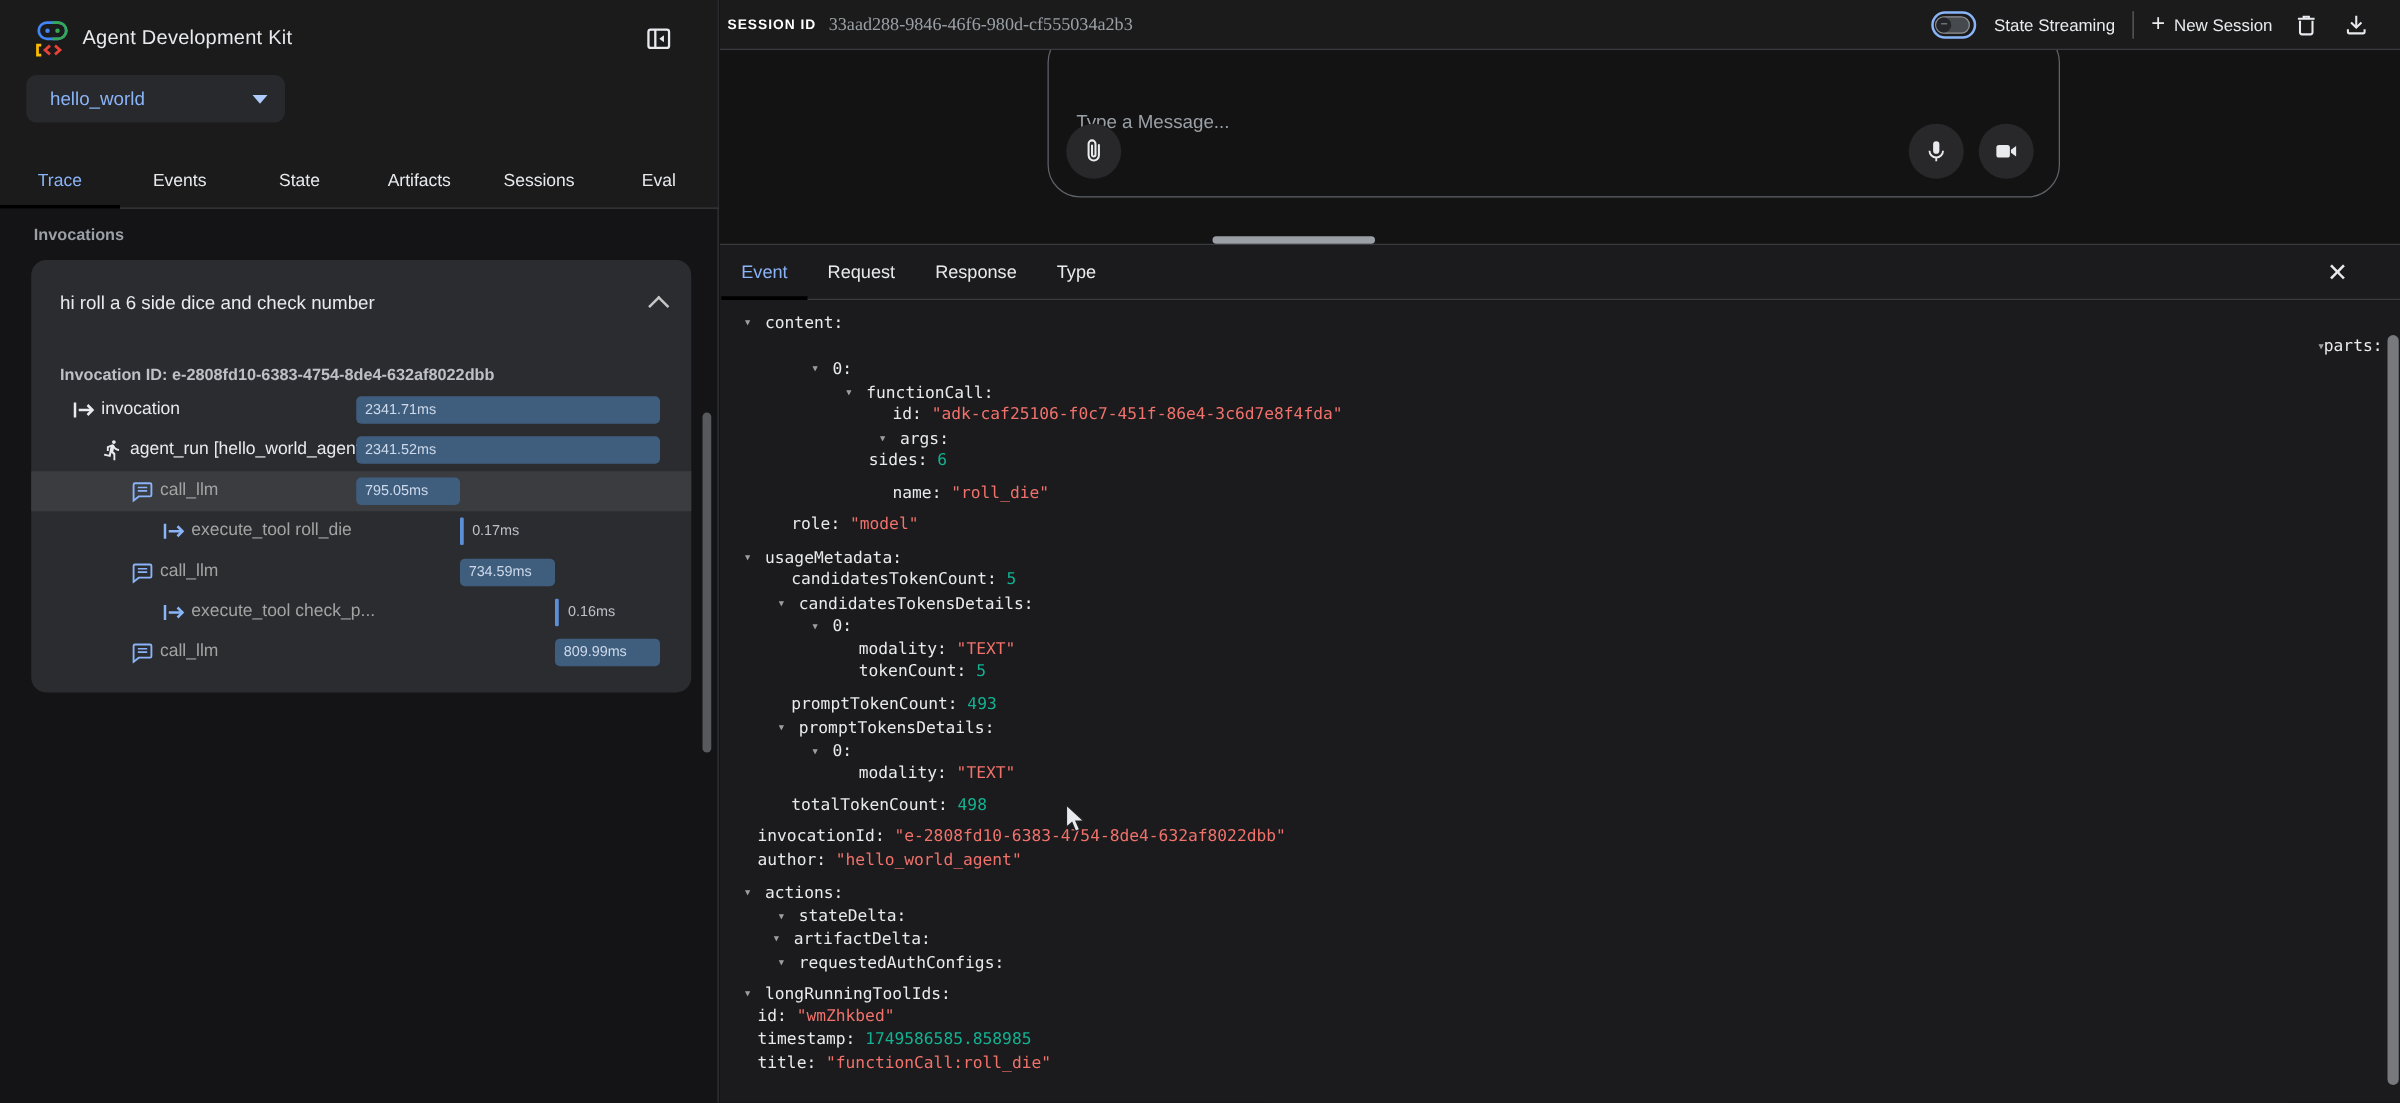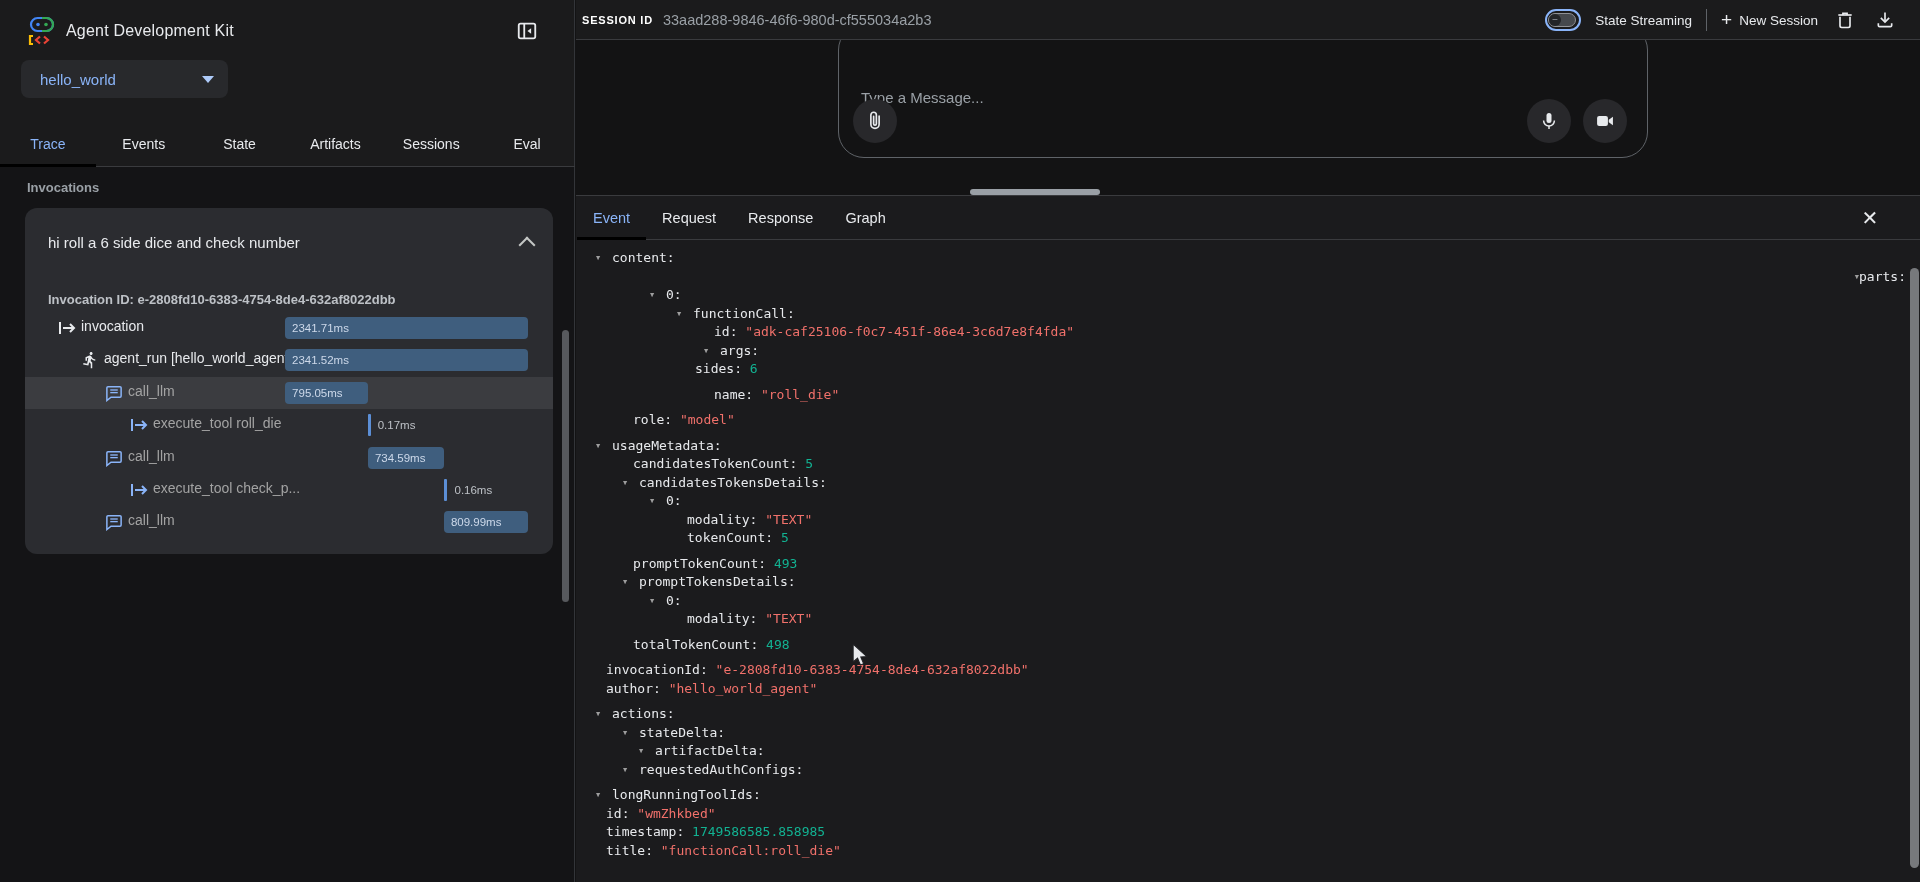--- a/index.html
+++ b/index.html
@@ -1,18 +1,18 @@
 <!DOCTYPE html>
 <html><head>
 <meta charset="utf-8">
 <style>
   * { margin:0; padding:0; box-sizing:border-box; }
   html,body { width:1920px; height:882px; overflow:hidden; background:#131314;
               font-family:"Liberation Sans", sans-serif; color:#e8eaed; }
-  .mono { font-family:Liberation Sans, sans-serif; }
+  .mono { font-family:Liberation Serif, serif; }
 
   
   .sidebar { position:absolute; left:0; top:0; width:575px; height:882px;
              background:#141416; border-right:1px solid #333539; }
   .sidebar-top { position:absolute; left:0; top:0; width:100%; height:167px; background:#1b1b1c; }
   .sb-header { position:absolute; left:28px; top:14px; right:14px; height:34px;
                display:flex; align-items:center; }
   .logo { width:28px; height:30px; margin-right:10px; }
   .app-title { font-size:16px; font-weight:500; letter-spacing:.2px; }
   .panel-close-btn { position:absolute; right:18px; top:2px; width:30px; height:30px;
@@ -282,21 +282,21 @@
   </div>
 
   <div class="hscroll-divider"></div>
   <div class="hscroll-thumb"></div>
 
   <div class="detail">
     <div class="dt-tabs" id="dt-tabs">
         <div class="tab active">Event</div>
         <div class="tab">Request</div>
         <div class="tab">Response</div>
-        <div class="tab">Graph</div>
+        <div class="tab">Type</div>
       </div>
     <div class="close-btn">
       <span>✕</span>
     </div>
     <div class="json-area" id="json-lines">
         <div class="jline" style="padding-left: 20px;"><span class="tri">▼</span><span class="jkey">content:</span></div>
         <div class="jline" style=" text-align: right;"><span class="tri">▼</span><span class="jkey">parts:</span></div>
         <div class="jline" style="padding-left: 74px;"><span class="tri">▼</span><span class="jkey">0:</span></div>
         <div class="jline" style="padding-left: 101px;"><span class="tri">▼</span><span class="jkey">functionCall:</span></div>
         <div class="jline" style="padding-left: 138px;"><span class="jkey">id:</span> <span class="jval s">"adk-caf25106-f0c7-451f-86e4-3c6d7e8f4fda"</span></div>
@@ -312,21 +312,21 @@
         <div class="jline" style="padding-left: 111px;"><span class="jkey">tokenCount:</span> <span class="jval n">5</span></div>
         <div class="jline gap" style="padding-left: 57px;"><span class="jkey">promptTokenCount:</span> <span class="jval n">493</span></div>
         <div class="jline" style="padding-left: 47px;"><span class="tri">▼</span><span class="jkey">promptTokensDetails:</span></div>
         <div class="jline" style="padding-left: 74px;"><span class="tri">▼</span><span class="jkey">0:</span></div>
         <div class="jline" style="padding-left: 111px;"><span class="jkey">modality:</span> <span class="jval s">"TEXT"</span></div>
         <div class="jline gap" style="padding-left: 57px;"><span class="jkey">totalTokenCount:</span> <span class="jval n">498</span></div>
         <div class="jline gap" style="padding-left: 30px;"><span class="jkey">invocationId:</span> <span class="jval s">"e-2808fd10-6383-4754-8de4-632af8022dbb"</span></div>
         <div class="jline" style="padding-left: 30px;"><span class="jkey">author:</span> <span class="jval s">"hello_world_agent"</span></div>
         <div class="jline gap" style="padding-left: 20px;"><span class="tri">▼</span><span class="jkey">actions:</span></div>
         <div class="jline" style="padding-left: 47px;"><span class="tri">▼</span><span class="jkey">stateDelta:</span></div>
-        <div class="jline" style="padding-left: 63px;"><span class="tri">▼</span><span class="jkey">artifactDelta:</span></div>
+        <div class="jline" style="padding-left: 43px;"><span class="tri">▼</span><span class="jkey">artifactDelta:</span></div>
         <div class="jline" style="padding-left: 47px;"><span class="tri">▼</span><span class="jkey">requestedAuthConfigs:</span></div>
         <div class="jline gap" style="padding-left: 20px;"><span class="tri">▼</span><span class="jkey">longRunningToolIds:</span></div>
         <div class="jline" style="padding-left: 30px;"><span class="jkey">id:</span> <span class="jval s">"wmZhkbed"</span></div>
         <div class="jline" style="padding-left: 30px;"><span class="jkey">timestamp:</span> <span class="jval n">1749586585.858985</span></div>
         <div class="jline" style="padding-left: 30px;"><span class="jkey">title:</span> <span class="jval s">"functionCall:roll_die"</span></div>
       </div>
   </div>
 
   <div class="vscroll"></div>
 </div>

